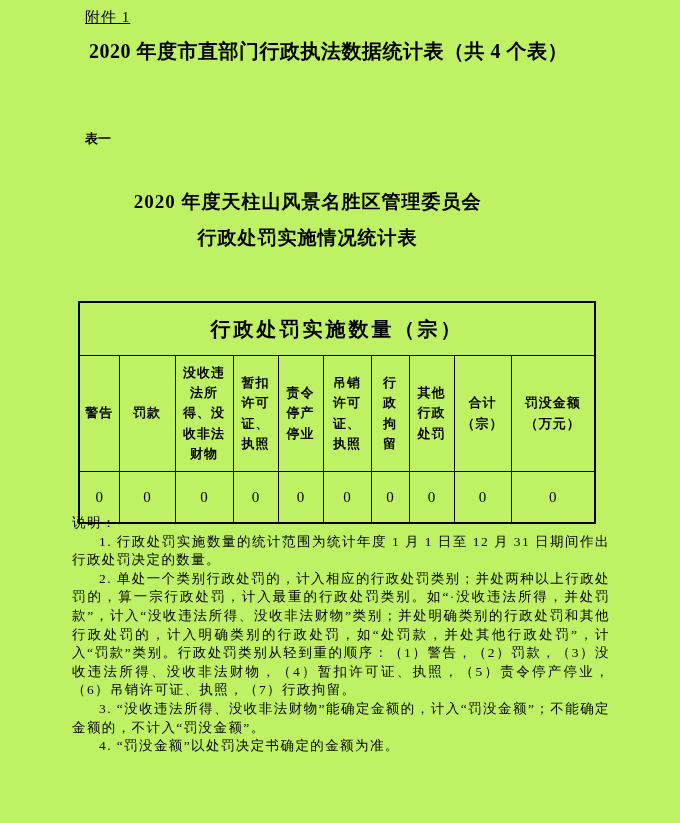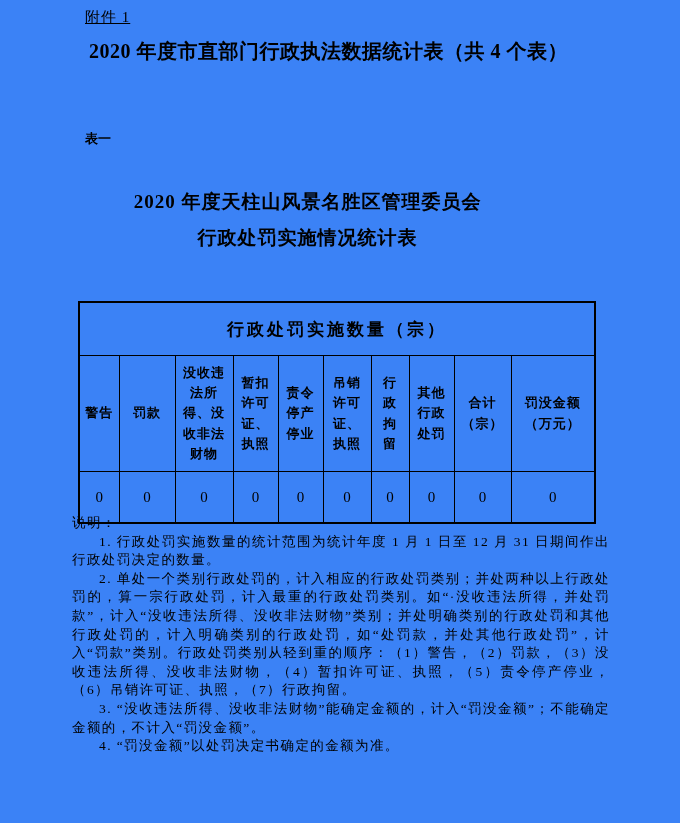--- a/index.html
+++ b/index.html
@@ -4,21 +4,21 @@
 <style>
   html, body {
     margin: 0;
     padding: 0;
     background: #ffffff;
   }
   .page {
     position: relative;
     width: 680px;
     height: 823px;
-    background: #3b82f6;
+    background: #bef264;
     color: #000000;
     font-family: "Liberation Serif", serif;
     overflow: hidden;
   }
   .attachment-label {
     position: absolute;
     left: 85px;
     top: 8px;
     font-size: 15px;
     text-decoration: underline;
@@ -64,21 +64,21 @@
   table.penalty-table th,
   table.penalty-table td {
     border: 1px solid #000000;
     text-align: center;
     vertical-align: middle;
     font-weight: bold;
   }
   table.penalty-table { border: 2px solid #000000; }
   tr.title-row th {
     height: 50px;
-    font-size: 17px;
+    font-size: 20px;
     letter-spacing: 3px;
   }
   tr.cols-row th {
     height: 111px;
     font-size: 13px;
     line-height: 1.55;
     padding: 2px 5px;
     letter-spacing: 1px;
     white-space: pre-line;
     word-break: break-all;

